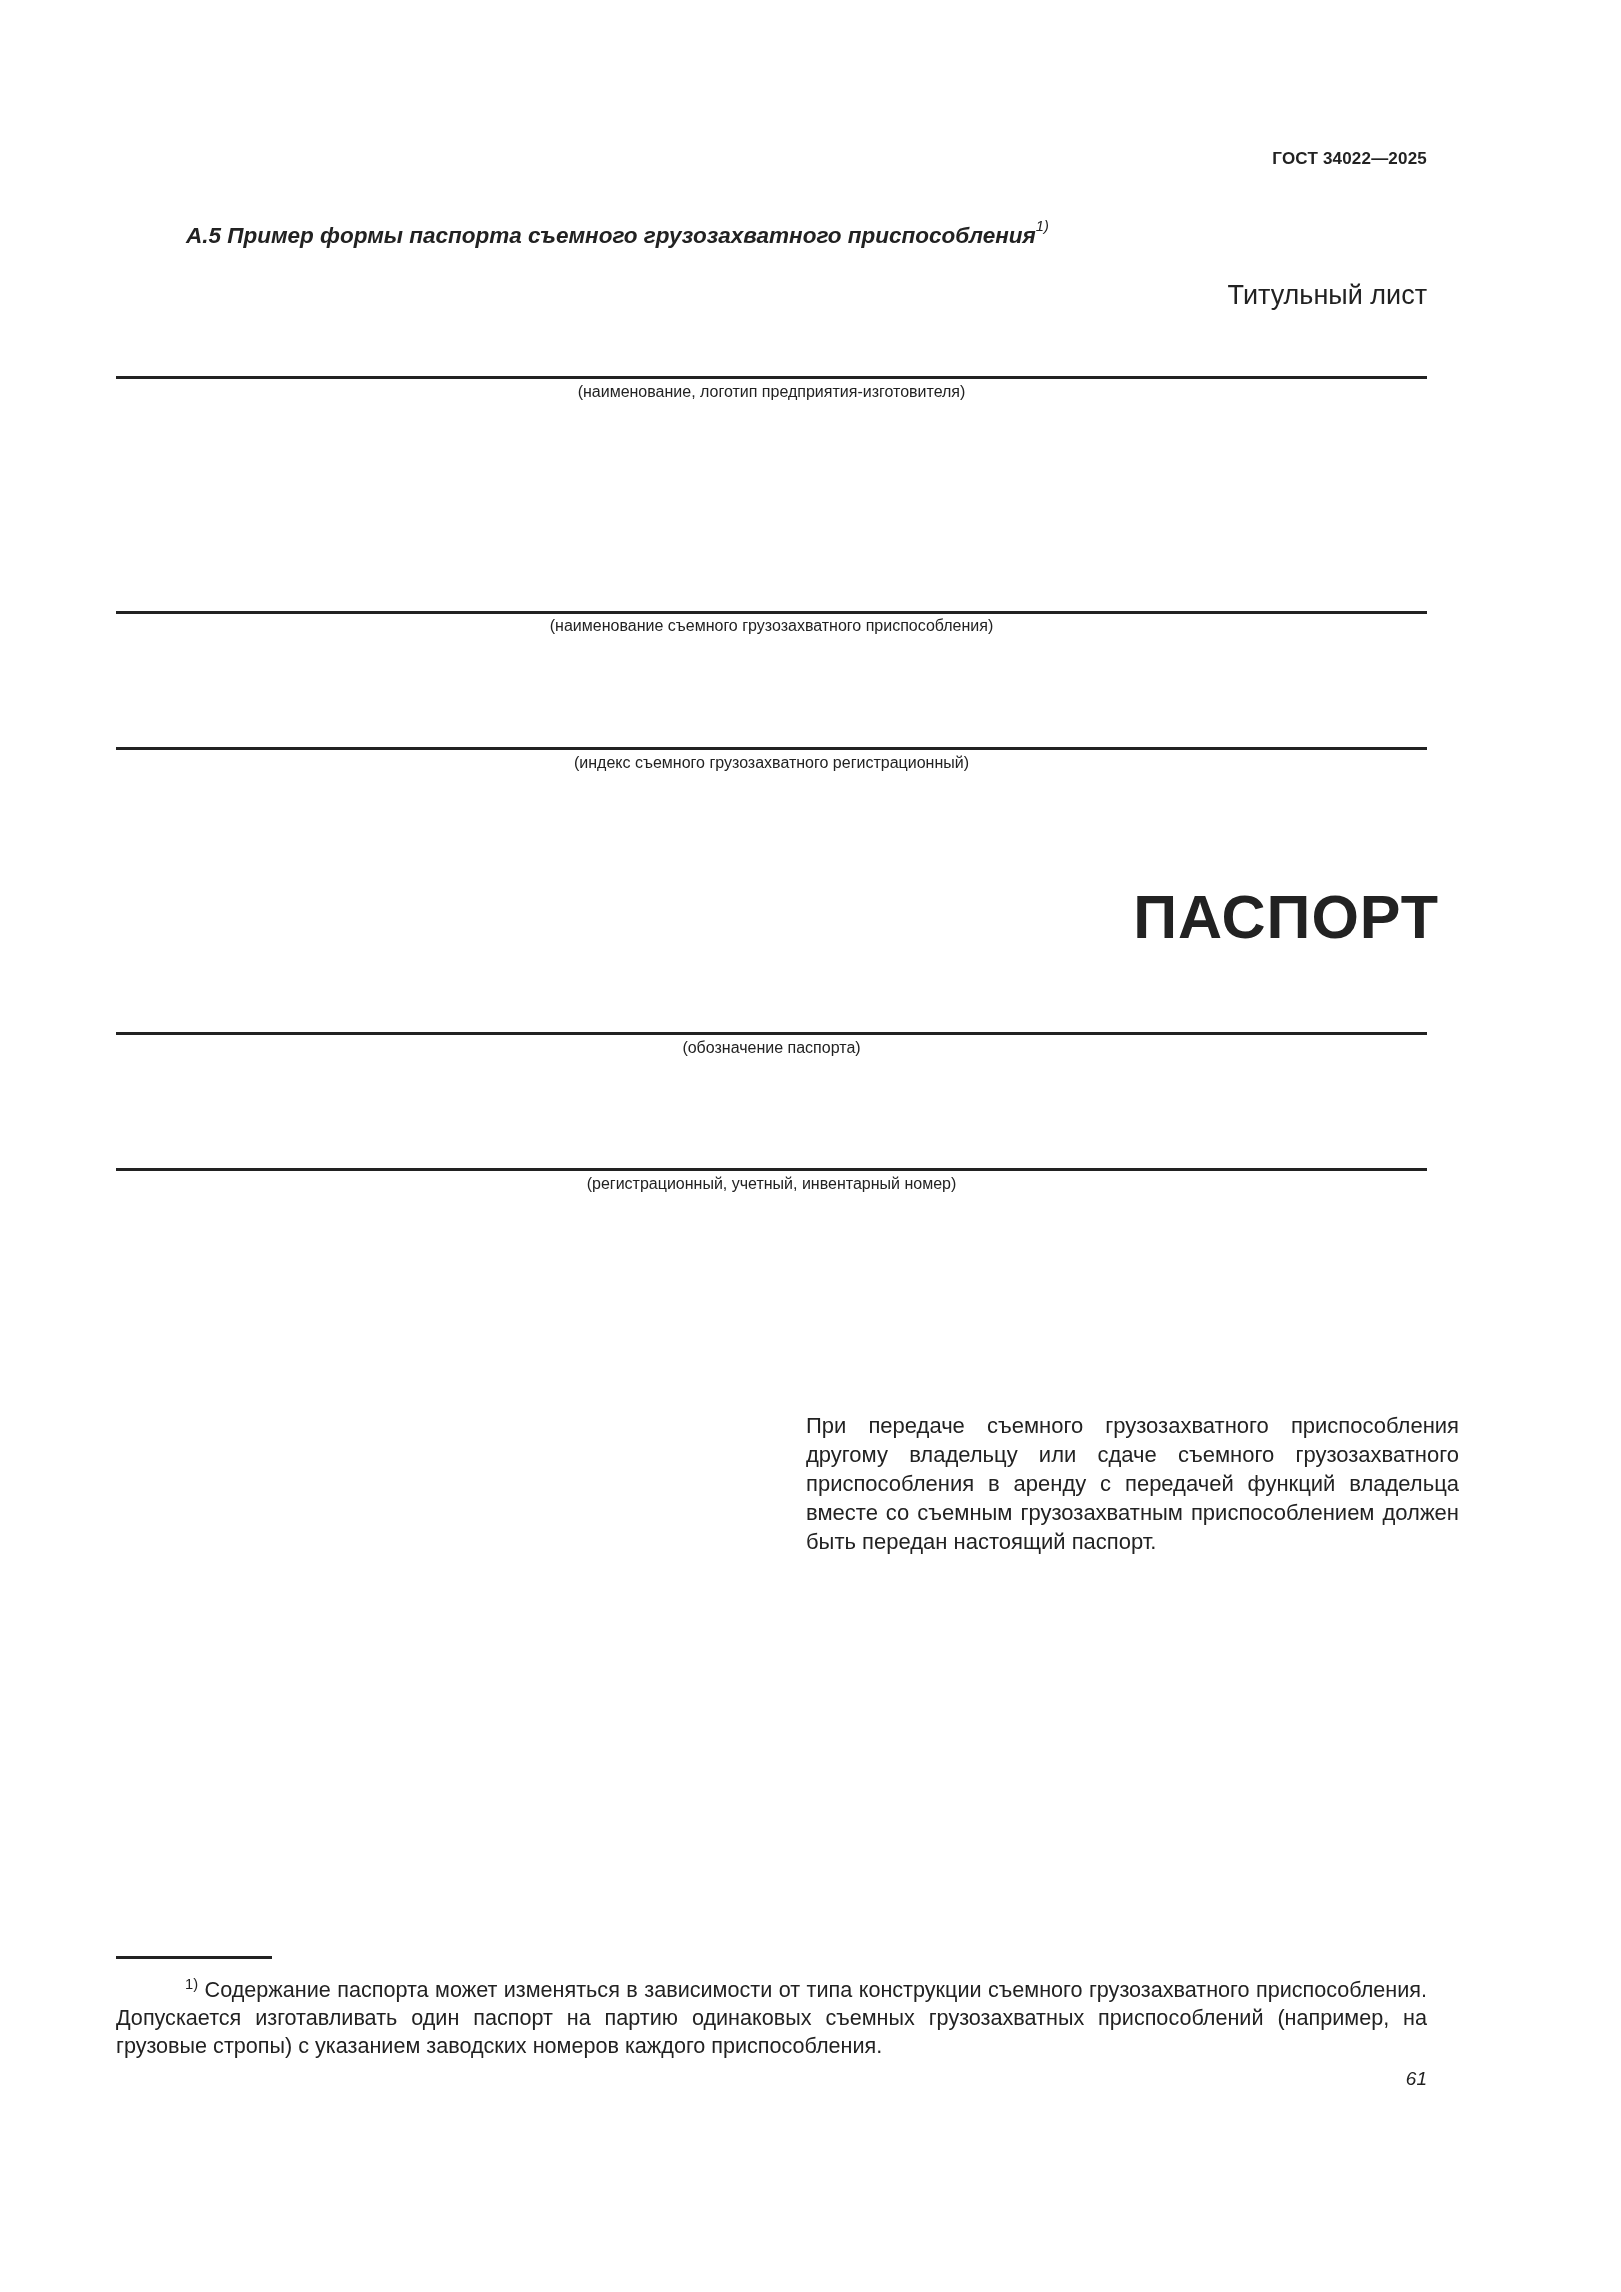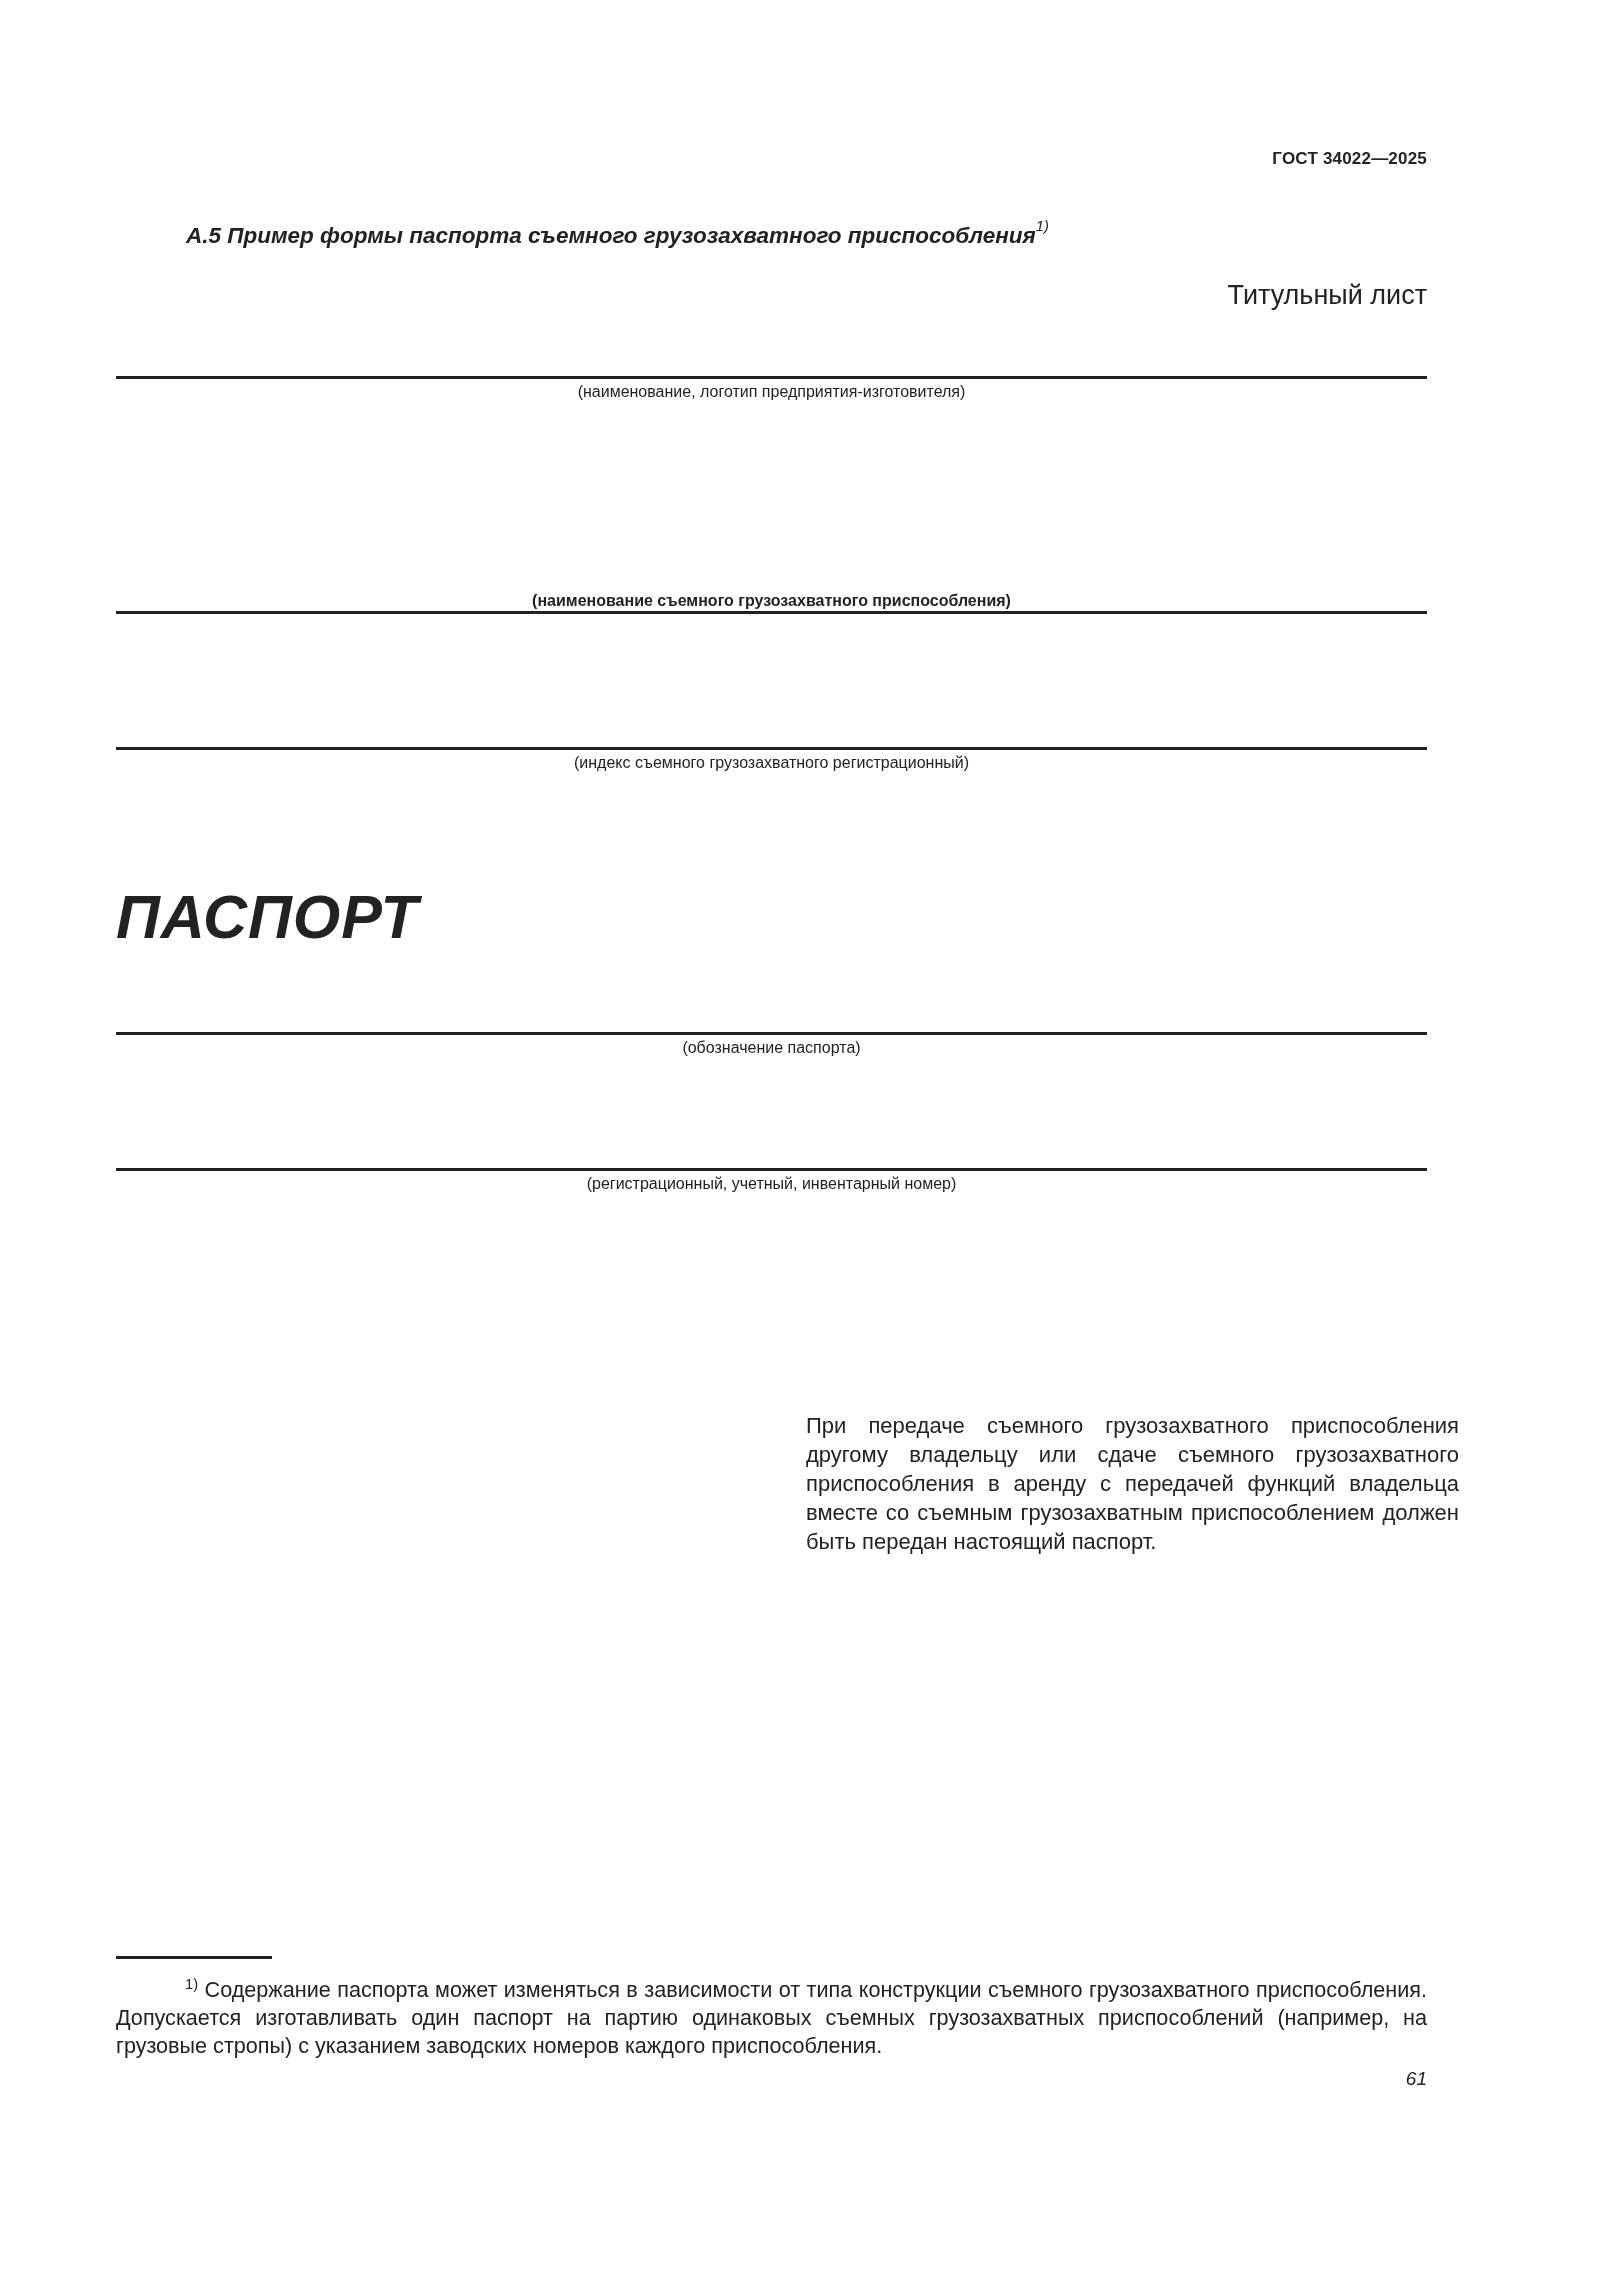--- a/index.html
+++ b/index.html
@@ -50,27 +50,26 @@
       background: #222222;
     }
     .caption {
       left: 116px;
       width: 1311px;
       text-align: center;
       font-size: 16px;
     }
     .passport-title {
       top: 882px;
-      left: 116px;
+      left: 128px;
       width: 1311px;
-      text-align: left;
+      text-align: right;
       font-size: 61px;
       font-weight: bold;
       letter-spacing: 1px;
-      font-style: italic;
     }
     .notice {
       top: 1411px;
       left: 774px;
       width: 653px;
       font-size: 22px;
       line-height: 29px;
       text-align: justify;
       margin-left: 32px;
     }
@@ -108,21 +107,21 @@
 <div class="abs std-code">ГОСТ 34022—2025</div>
 
 <div class="abs section-heading"><span>А.5  Пример формы паспорта съемного грузозахватного приспособления</span><sup>1)</sup></div>
 
 <div class="abs sheet-label">Титульный лист</div>
 
 <div class="abs rule" style="top:376px;"></div>
 <div class="abs caption" style="top:383px;">(наименование, логотип предприятия-изготовителя)</div>
 
 <div class="abs rule" style="top:611px;"></div>
-<div class="abs caption" style="top:592px;font-weight:bold;">(наименование съемного грузозахватного приспособления)</div>
+<div class="abs caption" style="top:617px;">(наименование съемного грузозахватного приспособления)</div>
 
 <div class="abs rule" style="top:747px;"></div>
 <div class="abs caption" style="top:754px;">(индекс съемного грузозахватного регистрационный)</div>
 
 <div class="abs passport-title">ПАСПОРТ</div>
 
 <div class="abs rule" style="top:1032px;"></div>
 <div class="abs caption" style="top:1039px;">(обозначение паспорта)</div>
 
 <div class="abs rule" style="top:1168px;"></div>

